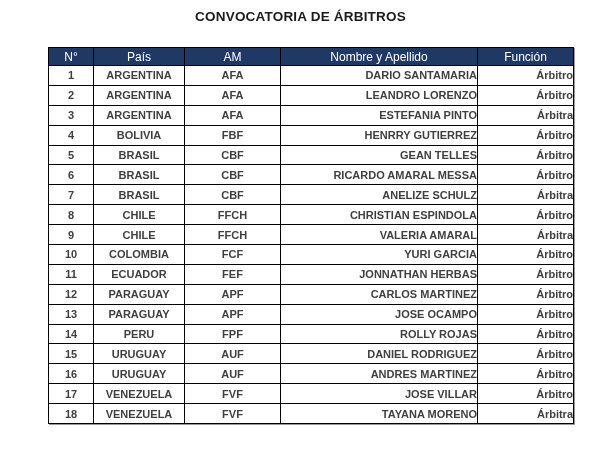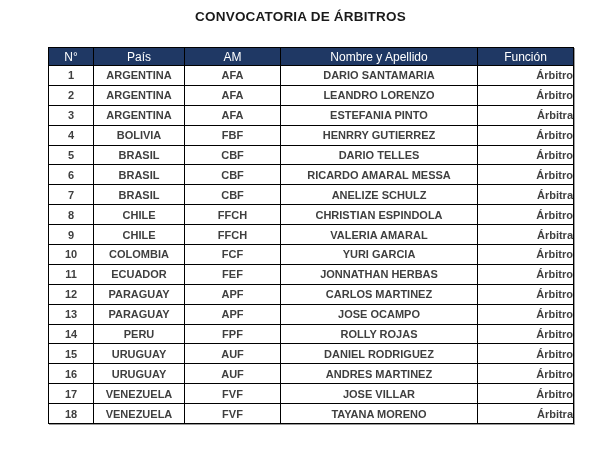--- a/index.html
+++ b/index.html
@@ -52,21 +52,21 @@
   table.roster td {
     height: 18.9px;
     font-size: 11px;
     font-weight: bold;
     color: #3f3f3f;
     background: #ffffff;
   }
   .col-num   { width: 44px;  text-align: center; }
   .col-pais  { width: 90px;  text-align: center; }
   .col-am    { width: 95px;  text-align: center; }
-  .col-nombre{ width: 196px; text-align: center; }
+  .col-nombre{ width: 196px; text-align: right; }
   .col-funcion{ width: 95px; text-align: right; }
   td.col-pais, td.col-nombre { padding-left: 8px; }
   td.col-funcion {
     padding-left: 6px;
     font-weight: normal;
     font-size: 12.5px;
     color: #3a3a3a;
   }
 </style>
 </head>
@@ -111,21 +111,21 @@
           <td class="col-num">4</td>
           <td class="col-pais">BOLIVIA</td>
           <td class="col-am">FBF</td>
           <td class="col-nombre">HENRRY GUTIERREZ</td>
           <td class="col-funcion">Árbitro</td>
         </tr>
         <tr>
           <td class="col-num">5</td>
           <td class="col-pais">BRASIL</td>
           <td class="col-am">CBF</td>
-          <td class="col-nombre">DARIO TELLES</td>
+          <td class="col-nombre">GEAN TELLES</td>
           <td class="col-funcion">Árbitro</td>
         </tr>
         <tr>
           <td class="col-num">6</td>
           <td class="col-pais">BRASIL</td>
           <td class="col-am">CBF</td>
           <td class="col-nombre">RICARDO AMARAL MESSA</td>
           <td class="col-funcion">Árbitro</td>
         </tr>
         <tr>

